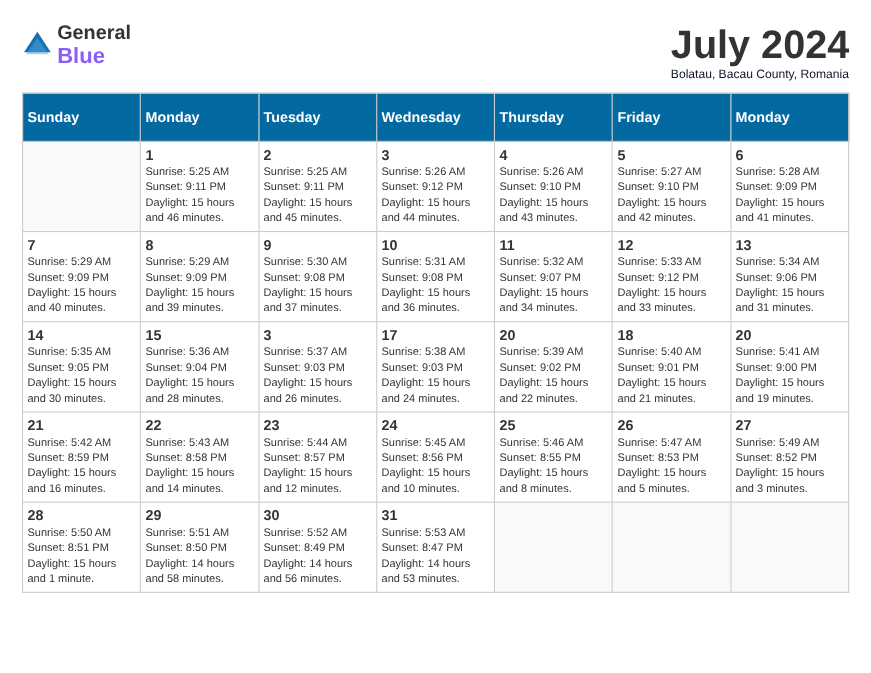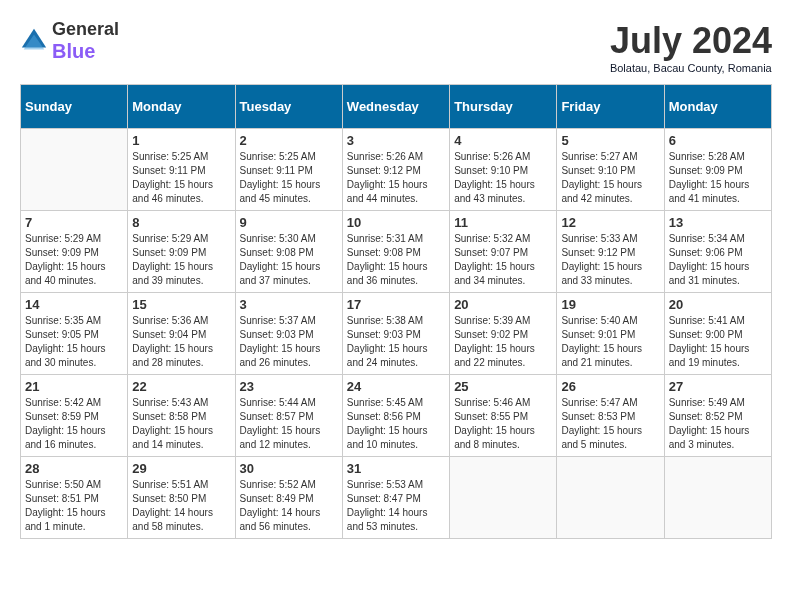--- a/index.html
+++ b/index.html
@@ -250,21 +250,21 @@
 and 24 minutes.</div>
         </td>
         <td>
           <span class="day-num">20</span>
           <div class="day-info">Sunrise: 5:39 AM
 Sunset: 9:02 PM
 Daylight: 15 hours
 and 22 minutes.</div>
         </td>
         <td>
-          <span class="day-num">19</span>
+          <span class="day-num">18</span>
           <div class="day-info">Sunrise: 5:40 AM
 Sunset: 9:01 PM
 Daylight: 15 hours
 and 21 minutes.</div>
         </td>
         <td>
           <span class="day-num">20</span>
           <div class="day-info">Sunrise: 5:41 AM
 Sunset: 9:00 PM
 Daylight: 15 hours

